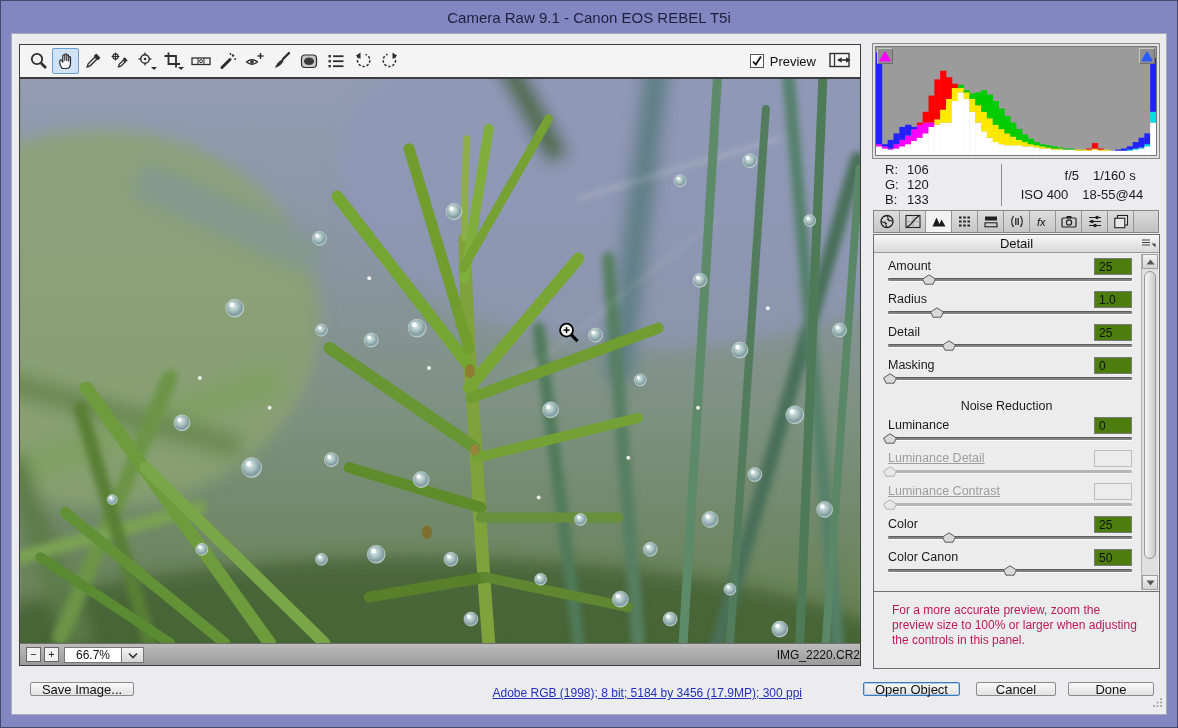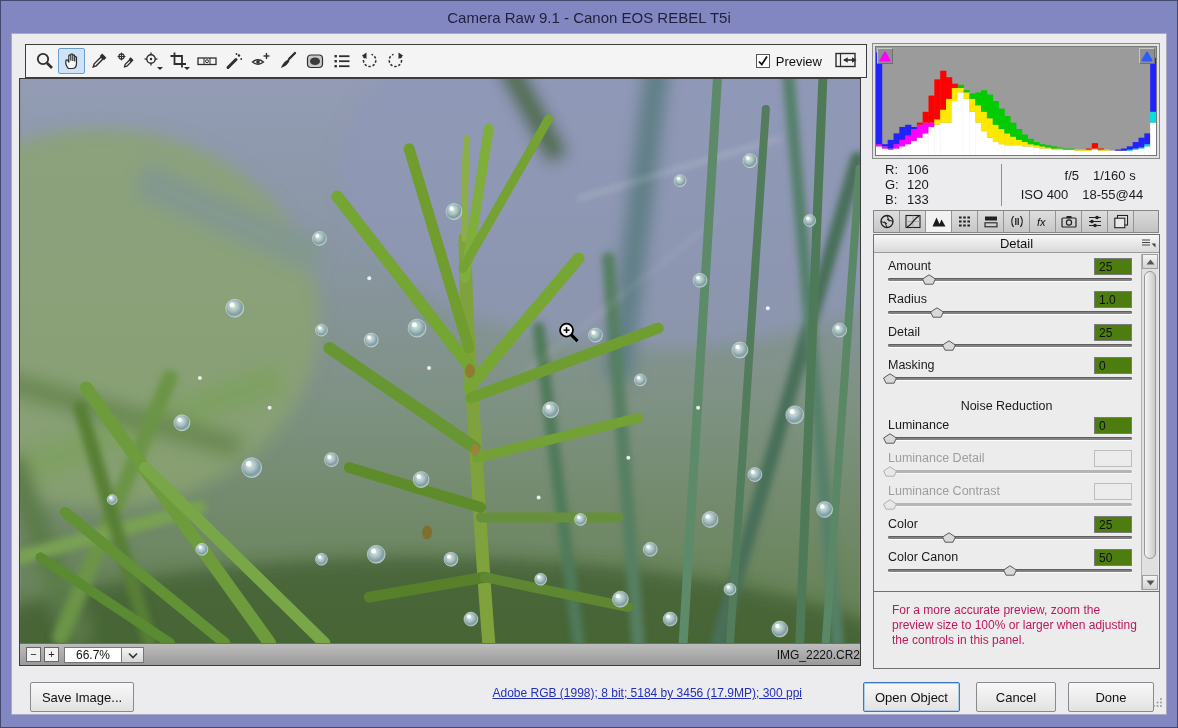--- a/index.html
+++ b/index.html
@@ -2,21 +2,21 @@
 <html><head>
 <meta charset="utf-8">
 <style>
   html,body{margin:0;padding:0;background:#555;}
   *{box-sizing:border-box;font-family:"Liberation Sans",sans-serif;}
   .win{position:relative;width:1178px;height:728px;background:#8287c2;border:1px solid #44486e;overflow:hidden;}
   .titlebar{position:absolute;top:0;left:0;right:0;height:32px;display:flex;align-items:center;justify-content:center;color:#1f1f3c;font-size:15px;}
   .content{position:absolute;left:10px;right:10px;top:32px;bottom:12px;background:#ececee;border:1px solid #a9aac2;}
 
   
-  .toolbar{position:absolute;left:7px;top:10px;width:842px;height:34px;background:#f4f4f4;border:1px solid #3c3c3c;display:flex;align-items:center;padding-left:5px;margin-left:6px;}
+  .toolbar{position:absolute;left:7px;top:10px;width:842px;height:34px;background:#f4f4f4;border:1px solid #3c3c3c;display:flex;align-items:center;padding-left:5px;}
   .tool{width:27px;height:26px;display:flex;align-items:center;justify-content:center;background:none;border:1px solid transparent;padding:0;position:relative;}
   .tool.selected{background:#cfe2f6;border:1px solid #6b9fd2;border-radius:2px;}
   .tool svg{display:block;}
   .tb-right{margin-left:auto;display:flex;align-items:center;gap:6px;margin-right:8px;}
   .checkbox{width:14px;height:14px;background:#fff;border:1px solid #555;display:flex;align-items:center;justify-content:center;}
   .cb-label{font-size:13px;color:#111;}
   .fs-btn{background:none;border:none;padding:0;margin-left:6px;display:flex;}
 
   
   .preview-block{position:absolute;left:7px;top:44px;width:842px;height:588px;border:1px solid #3c3c3c;}
@@ -48,33 +48,33 @@
   .panel{position:absolute;left:861px;top:200px;width:287px;height:435px;border:1px solid #707070;background:#ececec;}
   .phead{position:absolute;left:0;right:0;top:0;height:18px;background:linear-gradient(#f7f7f7,#d9d9d9);border-bottom:1px solid #9a9a9a;display:flex;align-items:center;justify-content:center;font-size:13px;color:#111;}
   .flyout{position:absolute;right:3px;top:3px;background:none;border:none;padding:0;display:flex;}
   .sliders{position:absolute;left:0;right:0;top:18px;height:338px;}
   .srow{position:absolute;left:14px;width:244px;height:30px;}
   .slabel{position:absolute;left:0;top:0;font-size:12.5px;color:#1a1a1a;}
   .vbox{position:absolute;right:0;top:-1px;width:38px;height:17px;background:#4d7c0f;border:1px solid #7a7a7a;font-size:12px;color:#111;padding:1px 0 0 4px;}
   .track{position:absolute;left:0;right:0;top:19px;height:3px;background:#828282;border-radius:2px;box-shadow:0 1px 0 rgba(255,255,255,.85), inset 0 1px 0 #5e5e5e;}
   .thumb{position:absolute;top:12px;margin-left:-7px;width:14px;height:11px;}
   .thumb polygon{fill:#d9d9d9;stroke:#5a5a5a;}
-  .srow.disabled .slabel{color:#9e9e9e;}
+  .srow.disabled .slabel{color:#9e9e9e;text-decoration:underline;}
   .srow.disabled .vbox{border-color:#bdbdbd;background:#ececec;}
   .srow.disabled .track{background:#b5b5b5;box-shadow:0 1px 0 rgba(255,255,255,.6);}
   .srow.disabled .thumb polygon{fill:#e8e8e8;stroke:#b0b0b0;}
   .nrhead{position:absolute;left:0;right:20px;top:146px;text-align:center;font-size:12.5px;color:#1a1a1a;}
   .scroll{position:absolute;right:1px;top:1px;bottom:1px;width:17px;background:#e0e0e0;border-left:1px solid #b2b2b2;}
   .sarrow{position:absolute;left:0;right:0;height:15px;background:linear-gradient(#f4f4f4,#d2d2d2);border:1px solid #9e9e9e;display:flex;align-items:center;justify-content:center;padding:0;}
   .sarrow.up{top:0;} .sarrow.down{bottom:0;}
   .sthumb{position:absolute;left:2px;right:2px;top:17px;bottom:31px;border-radius:7px;background:linear-gradient(90deg,#f6f6f6,#c9c9c9);border:1px solid #979797;}
   .pnote{position:absolute;left:0;right:0;top:356px;bottom:0;border-top:1px solid #707070;padding:11px 16px 0 18px;font-size:12px;line-height:15px;color:#be185d;}
 
   
-  .btn{position:absolute;top:648px;height:30px;background:linear-gradient(#f8f8f8,#e2e2e2);border:1px solid #8a8a8a;border-radius:2px;font-size:13px;color:#111;display:flex;align-items:center;justify-content:center;}
+  .btn{position:absolute;top:648px;height:14px;background:linear-gradient(#f8f8f8,#e2e2e2);border:1px solid #8a8a8a;border-radius:2px;font-size:13px;color:#111;display:flex;align-items:center;justify-content:center;}
   .btn.default{border:1px solid #3f77bc;box-shadow:0 0 0 1px #aecbe8 inset;}
   .wflink{position:absolute;left:290px;top:652px;width:500px;text-align:right;font-size:12px;color:#2230bb;text-decoration:underline;cursor:pointer;}
   .grip{position:absolute;right:3px;bottom:3px;}
 </style>
 </head>
 <body>
 
 <div class="win">
   <div class="titlebar">
     <span>Camera Raw 9.1  -  Canon EOS REBEL T5i</span>

